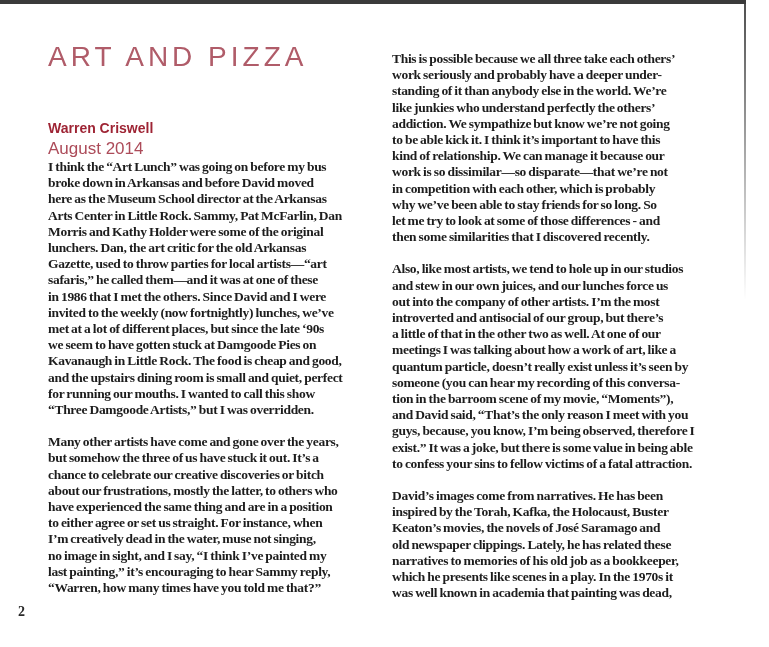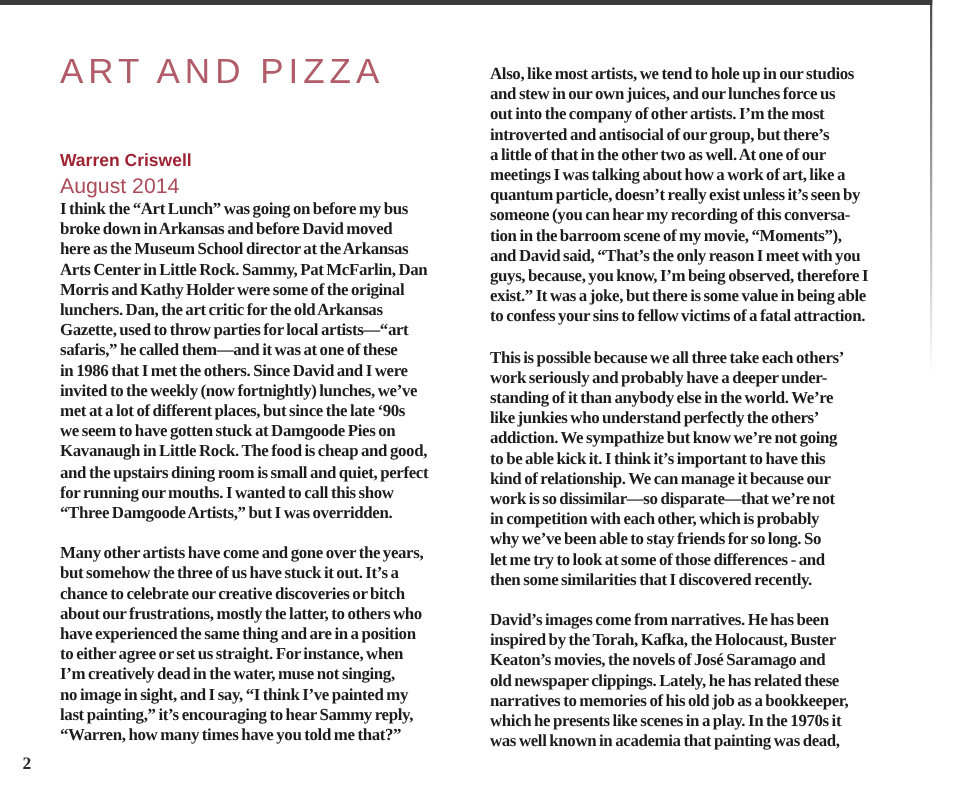--- a/index.html
+++ b/index.html
@@ -127,45 +127,45 @@
 about our frustrations, mostly the latter, to others who
 have experienced the same thing and are in a position
 to either agree or set us straight. For instance, when
 I’m creatively dead in the water, muse not singing,
 no image in sight, and I say, “I think I’ve painted my
 last painting,” it’s encouraging to hear Sammy reply,
 “Warren, how many times have you told me that?”</p>
   </div>
 
   <div class="col col-right">
+    <p>This is possible because we all three take each others’
+work seriously and probably have a deeper under-
+standing of it than anybody else in the world. We’re
+like junkies who understand perfectly the others’
+addiction. We sympathize but know we’re not going
+to be able kick it. I think it’s important to have this
+kind of relationship. We can manage it because our
+work is so dissimilar—so disparate—that we’re not
+in competition with each other, which is probably
+why we’ve been able to stay friends for so long. So
+let me try to look at some of those differences - and
+then some similarities that I discovered recently.</p>
     <p>Also, like most artists, we tend to hole up in our studios
 and stew in our own juices, and our lunches force us
 out into the company of other artists. I’m the most
 introverted and antisocial of our group, but there’s
 a little of that in the other two as well. At one of our
 meetings I was talking about how a work of art, like a
 quantum particle, doesn’t really exist unless it’s seen by
 someone (you can hear my recording of this conversa-
 tion in the barroom scene of my movie, “Moments”),
 and David said, “That’s the only reason I meet with you
 guys, because, you know, I’m being observed, therefore I
 exist.” It was a joke, but there is some value in being able
 to confess your sins to fellow victims of a fatal attraction.</p>
-    <p>This is possible because we all three take each others’
-work seriously and probably have a deeper under-
-standing of it than anybody else in the world. We’re
-like junkies who understand perfectly the others’
-addiction. We sympathize but know we’re not going
-to be able kick it. I think it’s important to have this
-kind of relationship. We can manage it because our
-work is so dissimilar—so disparate—that we’re not
-in competition with each other, which is probably
-why we’ve been able to stay friends for so long. So
-let me try to look at some of those differences - and
-then some similarities that I discovered recently.</p>
     <p>David’s images come from narratives. He has been
 inspired by the Torah, Kafka, the Holocaust, Buster
 Keaton’s movies, the novels of José Saramago and
 old newspaper clippings. Lately, he has related these
 narratives to memories of his old job as a bookkeeper,
 which he presents like scenes in a play. In the 1970s it
 was well known in academia that painting was dead,</p>
   </div>
 
   <div class="page-number">2</div>

